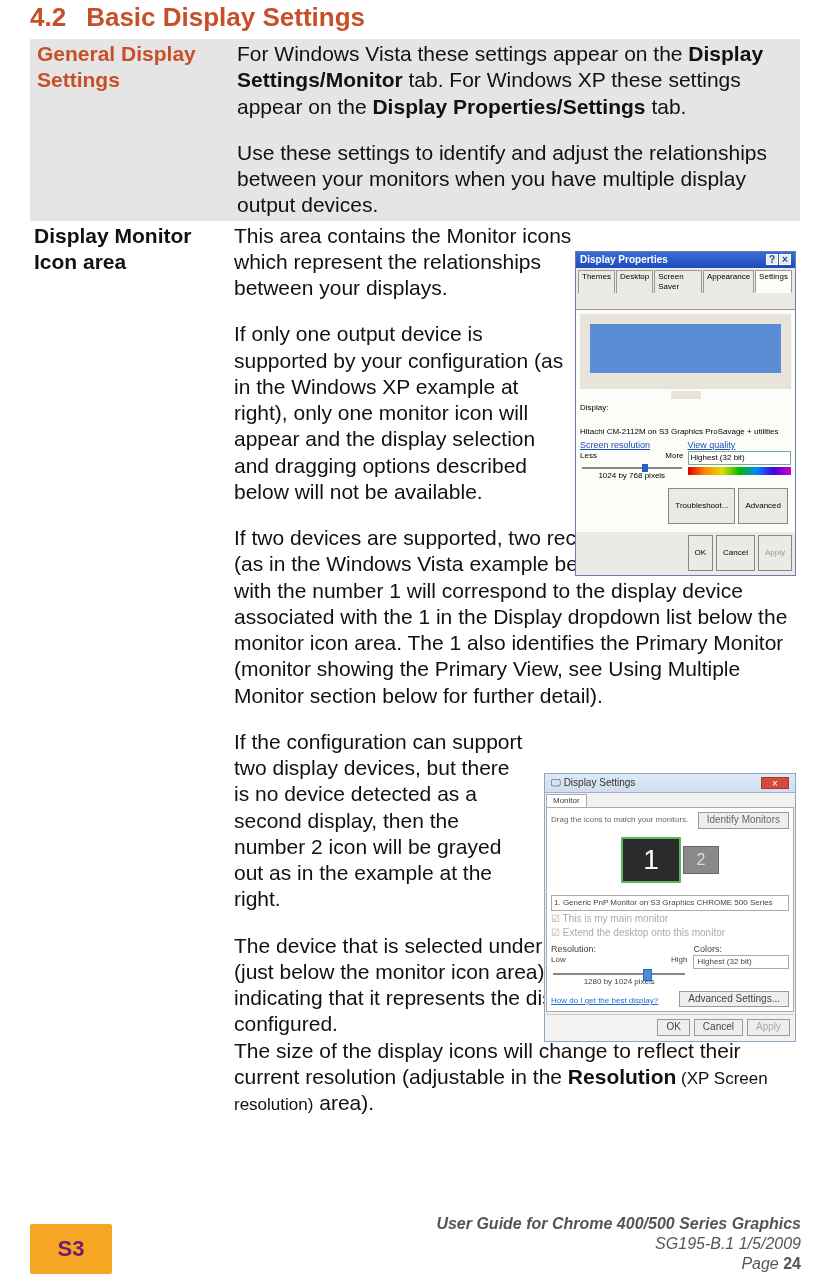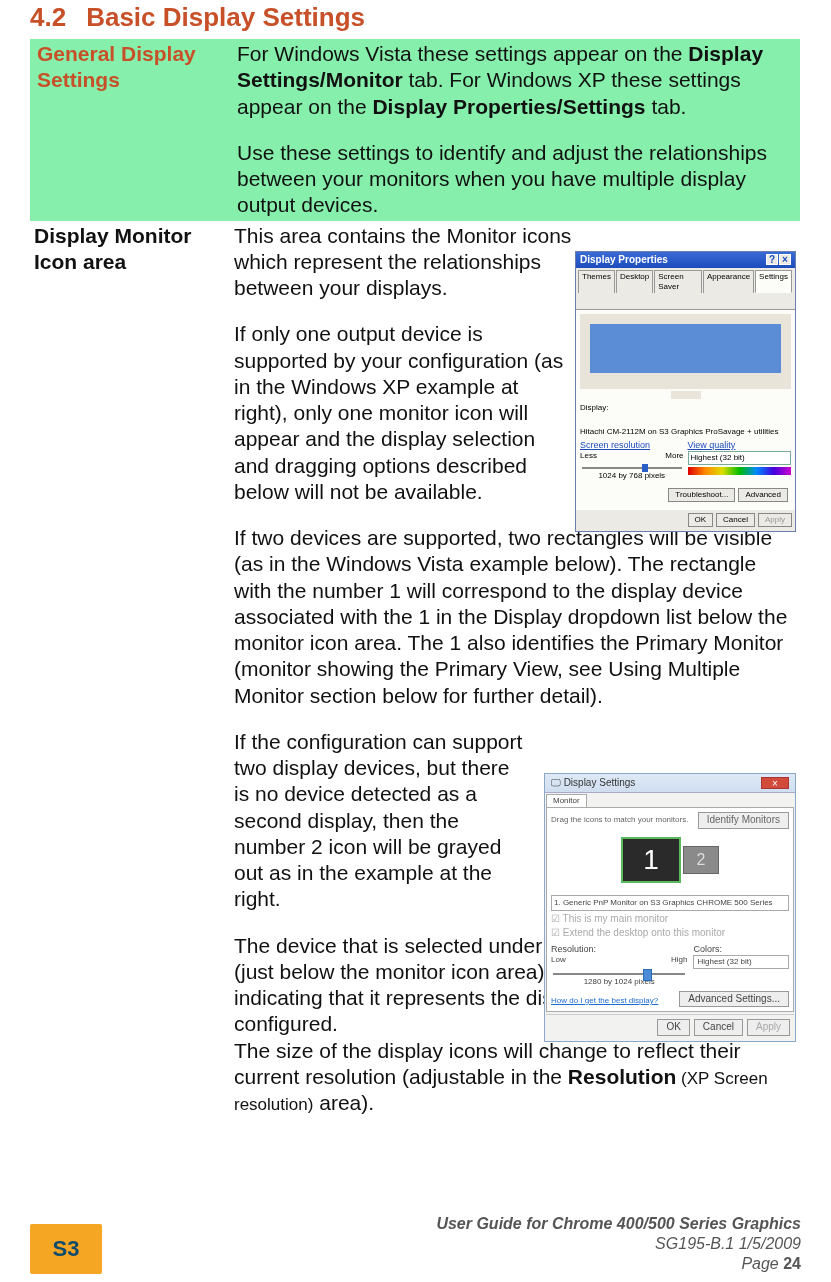--- a/index.html
+++ b/index.html
@@ -23,21 +23,21 @@
       border-collapse: collapse;
       width: 770px;
     }
     table.main-table td {
       vertical-align: top;
       font-size: 21px;
       line-height: 1.25;
       padding: 2px 4px;
       color: #111;
     }
-    tr.highlight td { background: #86efac; padding-left: 7px; }
+    tr.highlight td { background: #e5e5e5; padding-left: 7px; }
     tr.highlight td.label { color: #c85028; font-weight: bold; width: 200px; }
     tr.plain td.label { font-weight: bold; width: 200px; }
     td.content { width: 570px; position: relative; }
     .bold { font-weight: bold; }
     .small { font-size: 17px; }
     p.block { margin-bottom: 20px; }
     p.block:last-child { margin-bottom: 0; }
 
     
     .xp-dialog {
@@ -64,21 +64,21 @@
     .xp-crt { width:100%; height:75px; background:#5b8dd6; border:10px solid #e8e4da; border-bottom:16px solid #e8e4da; position:relative;}
     .xp-crt::after { content:""; position:absolute; bottom:-26px; left:50%; transform:translateX(-50%); width:30px; height:8px; background:#e8e4da;}
     .xp-sub { margin-top:14px; font-size:8px;}
     .xp-row { display:flex; justify-content:space-between; gap:4px; margin-top:3px;}
     .xp-col { flex:1; }
     .xp-slider { height:2px; background:#888; margin:6px 2px 2px 2px; position:relative;}
     .xp-slider::after{content:""; position:absolute; left:60%; top:-3px; width:6px; height:8px; background:#2a5fc7;}
     .xp-rainbow { height:8px; background:linear-gradient(90deg,#d00,#f80,#dd0,#0b0,#08f,#40d,#c0c); margin-top:2px;}
     .xp-select { border:1px solid #7a9; background:#fff; padding:1px 2px; font-size:8px;}
     .xp-btnrow { padding:3px 3px 4px 3px; display:flex; justify-content:flex-end; gap:3px;}
-    .xp-btn { border:1px solid #888; background:#eceae5; padding:1px 6px; font-size:8px;}
+    .xp-btn { border:1px solid #888; background:#eceae5; padding:12px 6px; font-size:8px;}
     .xp-btn.disabled{ color:#999;}
     .xp-link{ color:#1b4bbd; text-decoration:underline;}
 
     
     .vista-dialog {
       position: absolute;
       right: 4px;
       top: 552px;
       width: 252px;
       border:1px solid #8aa8c8;
@@ -117,24 +117,24 @@
     .footer {
       position:absolute;
       bottom:8px;
       left:30px;
       right:30px;
       display:flex;
       justify-content:space-between;
       align-items:flex-end;
     }
     .s3-logo{
-      width:72px;height:50px;
+      width:82px;height:50px;
       background:#f5a623;
       display:flex;align-items:center;justify-content:center;
-      font-weight:bold;color:#0c4a6e;font-size:22px;
+      font-weight:bold;color:#701a75;font-size:22px;
       border-radius:2px;
     }
     .footer-text{
       text-align:right;
       font-size:16px;
       color:#555;
       font-style:italic;
       line-height:1.25;
     }
     .footer-text .bold-line{font-weight:bold;}

